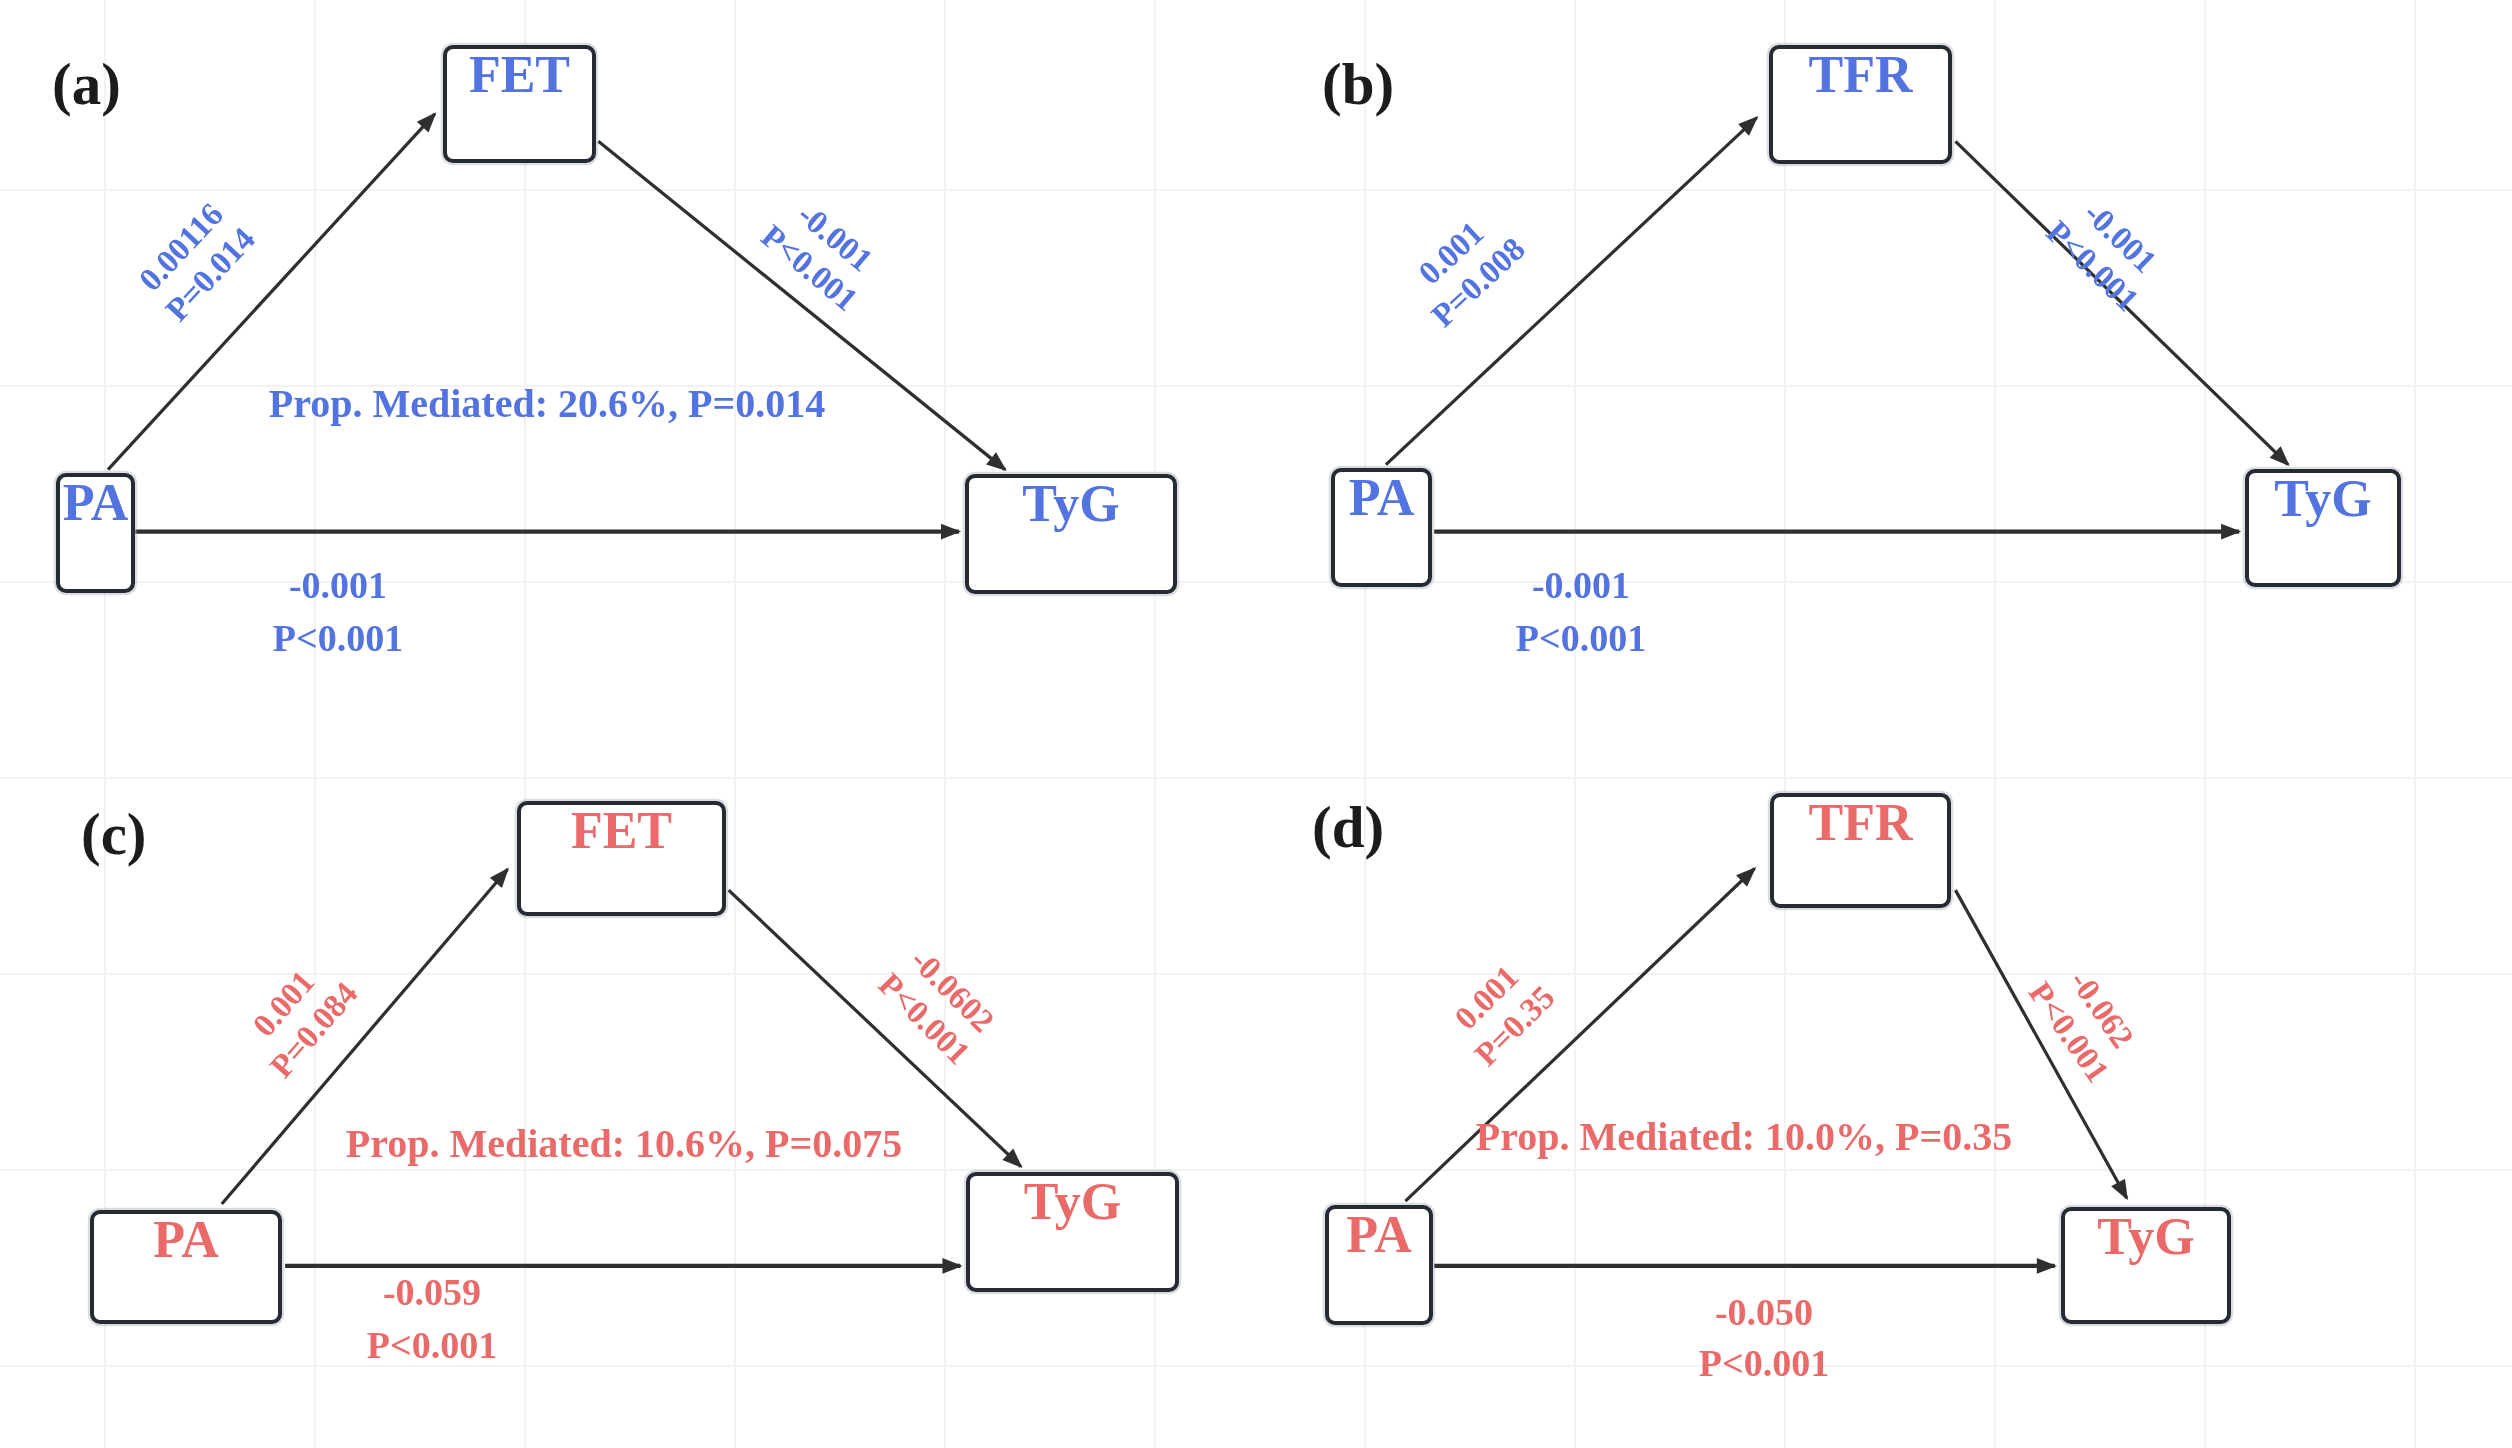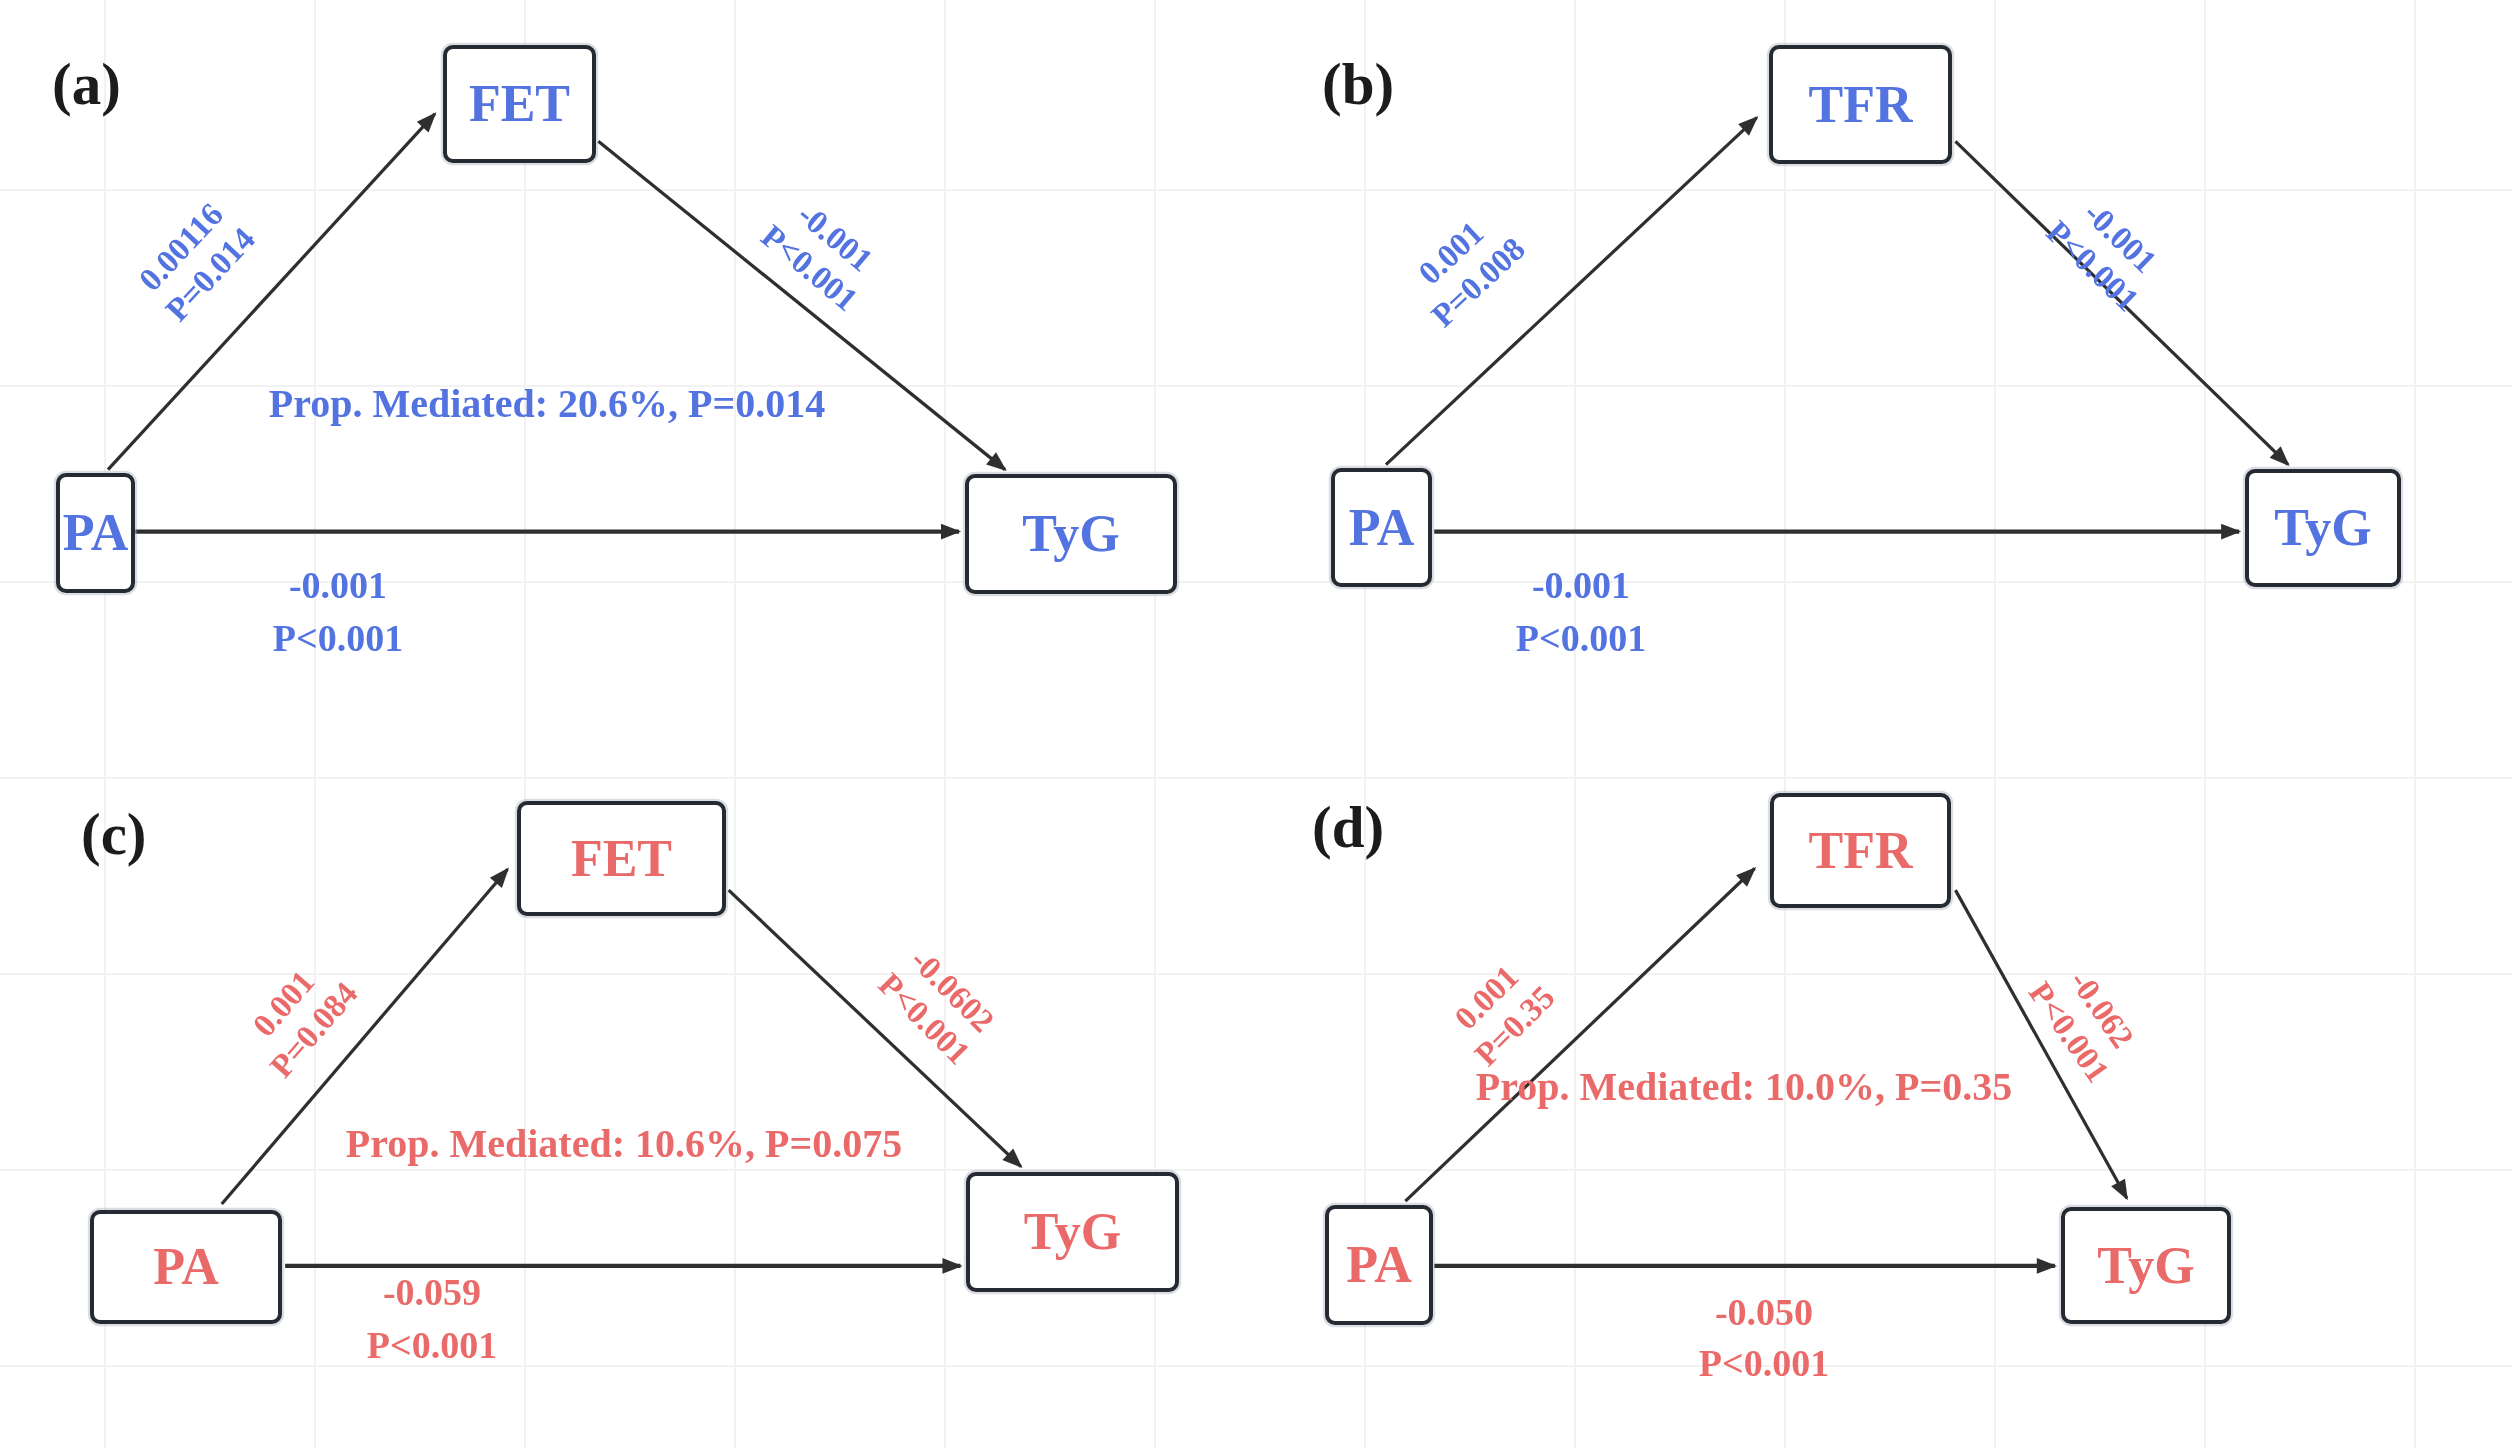--- a/index.html
+++ b/index.html
@@ -17,21 +17,21 @@
     overflow:hidden;
   }
   .arrows{position:absolute;left:0;top:0;width:2512px;height:1449px;}
   .arrows line{stroke:var(--arrow);}
   .arrows .ah{fill:var(--arrow);}
   .panel{position:absolute;inset:0;pointer-events:none;}
   .plabel{
     position:absolute;color:#1c1c1c;font-size:59px;line-height:1;
   }
   .node{
-    position:absolute;display:flex;align-items:center;justify-content:center;
+    position:absolute;display:flex;justify-content:center;
     background:#ffffff;border:4.3px solid var(--box_border);border-radius:10px;
     box-shadow:0 0 0 2.2px rgba(150,158,170,0.35);
     box-sizing:border-box;
   }
   .node span{font-size:52px;line-height:1;}
   .plab{
     position:absolute;transform:translate(-50%,-50%) rotate(var(--r));
     font-size:33px;line-height:1.2;text-align:center;white-space:nowrap;
   }
   .prop{
@@ -155,19 +155,19 @@
       <span>TyG</span>
     </div>
     <div class="plab" style="left:1501px;top:1012px;--r:-45deg">
       <div>0.001</div>
       <div>P=0.35</div>
     </div>
     <div class="plab" style="left:2085px;top:1021px;--r:55deg">
       <div>-0.062</div>
       <div>P&lt;0.001</div>
     </div>
-    <div class="prop" style="left:1744px;top:1086px">Prop. Mediated: 10.0%, P=0.35</div>
+    <div class="prop" style="left:1744px;top:1136px">Prop. Mediated: 10.0%, P=0.35</div>
     <div class="dline" style="left:1764px;top:1312px">-0.050</div>
     <div class="dline" style="left:1764px;top:1363px">P&lt;0.001</div>
   </div>
 
 </div>
 
 
 </body></html>

